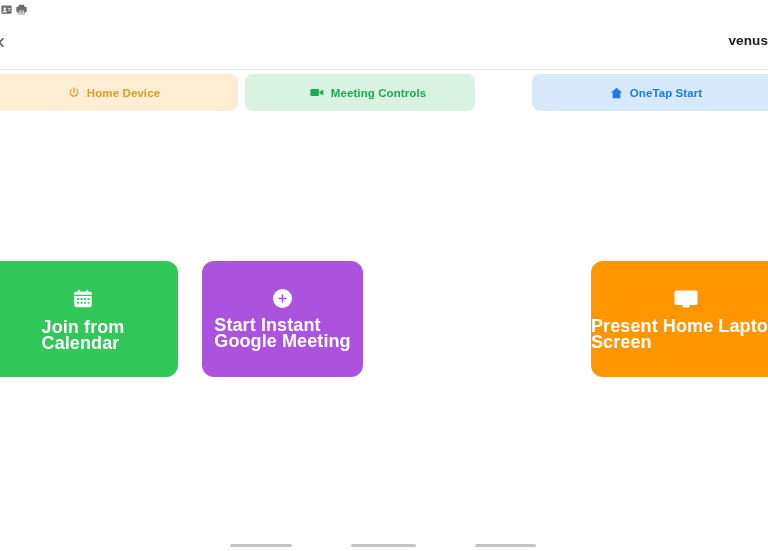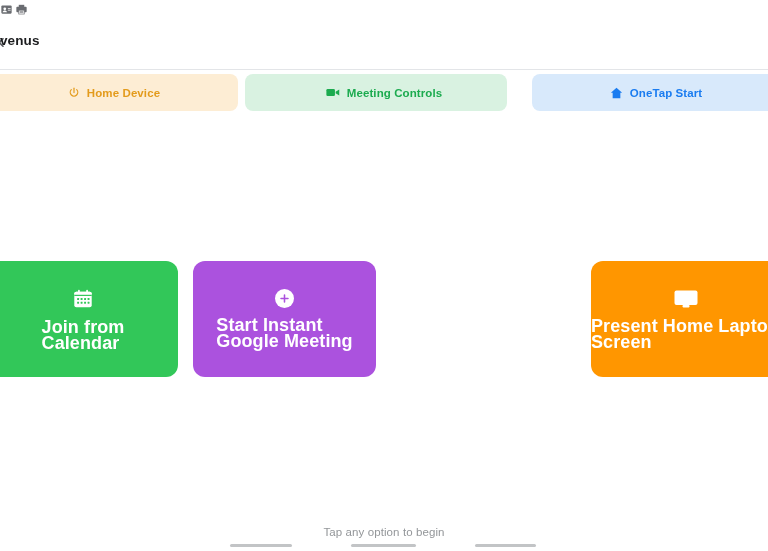--- a/index.html
+++ b/index.html
@@ -49,21 +49,21 @@
     left: -3px;
     top: 20px;
     width: 9px; height: 9px;
     color: #5b5e63;
   }
   .header-back svg { display: block; }
   .header-title {
     position: absolute;
     left: 0; right: 0;
     top: 15px;
-    text-align: left;
+    text-align: right;
     font-size: 13.5px;
     font-weight: bold;
     color: #1b1c1e;
     letter-spacing: .1px;
   }
 
   
   .tab-row {
     position: absolute;
     top: 74px; left: 0;
@@ -81,21 +81,21 @@
     gap: 7px;
     font-size: 11.5px;
     font-weight: bold;
     letter-spacing: .1px;
     user-select: none;
   }
   .tab .tab-ico { display: flex; align-items: center; }
   .tab .tab-ico svg { display: block; }
 
   .tab-wake      { left: -10px;  width: 248px; background: #fdedd4; color: #e39b1c; }
-  .tab-meeting   { left: 245px;  width: 262px; background: #d9f2e1; color: #1cab4f; padding-left: 16px; }
+  .tab-meeting   { left: 245px;  width: 230px; background: #d9f2e1; color: #1cab4f; padding-left: 16px; }
   .tab-home      { left: 532px;  width: 248px; background: #d8e9fb; color: #1a7cf0; }
 
   
   .card-row {
     position: absolute;
     top: 261px; left: 0;
     width: 768px;
     height: 116px;
   }
   .card {
@@ -119,21 +119,21 @@
   .card .card-label {
     font-size: 18px;
     font-weight: bold;
     text-align: left;
     line-height: 16px;
     white-space: pre-line;
     letter-spacing: .1px;
   }
 
   .card-calendar { left: -12px; width: 190px; background: #32c759; }
-  .card-instant  { left: 193px; width: 183px; background: #ab52de; }
+  .card-instant  { left: 202px; width: 161px; background: #ab52de; }
   .card-link     { left: 392px; width: 183px; background: #057bfc; }
   .card-present  { left: 591px; width: 190px; background: #ff9600; }
 
   .plus-circle {
     width: 19px; height: 19px;
     border-radius: 50%;
     background: #ffffff;
     display: flex;
     align-items: center;
     justify-content: center;
@@ -281,21 +281,20 @@
         <svg width="26" height="20" viewBox="0 0 26 20">
           <rect x="1.5" y="1.5" width="23" height="14.6" rx="2" fill="#ffffff"></rect>
           <rect x="9.5" y="16.1" width="7" height="2.3" rx="0.8" fill="#ffffff"></rect>
         </svg>
       </span>
       <div class="card-label">Present Home Laptop Screen</div>
     </div>
 
   </div>
 
-  <div class="footer-hint">Tap any option to begin</div>
 
   <div class="navbars">
     <div class="navbar-dash nb-1"></div>
     <div class="navbar-dash nb-2"></div>
     <div class="navbar-dash nb-3"></div>
   </div>
 
 </div>
 
 </body></html>

